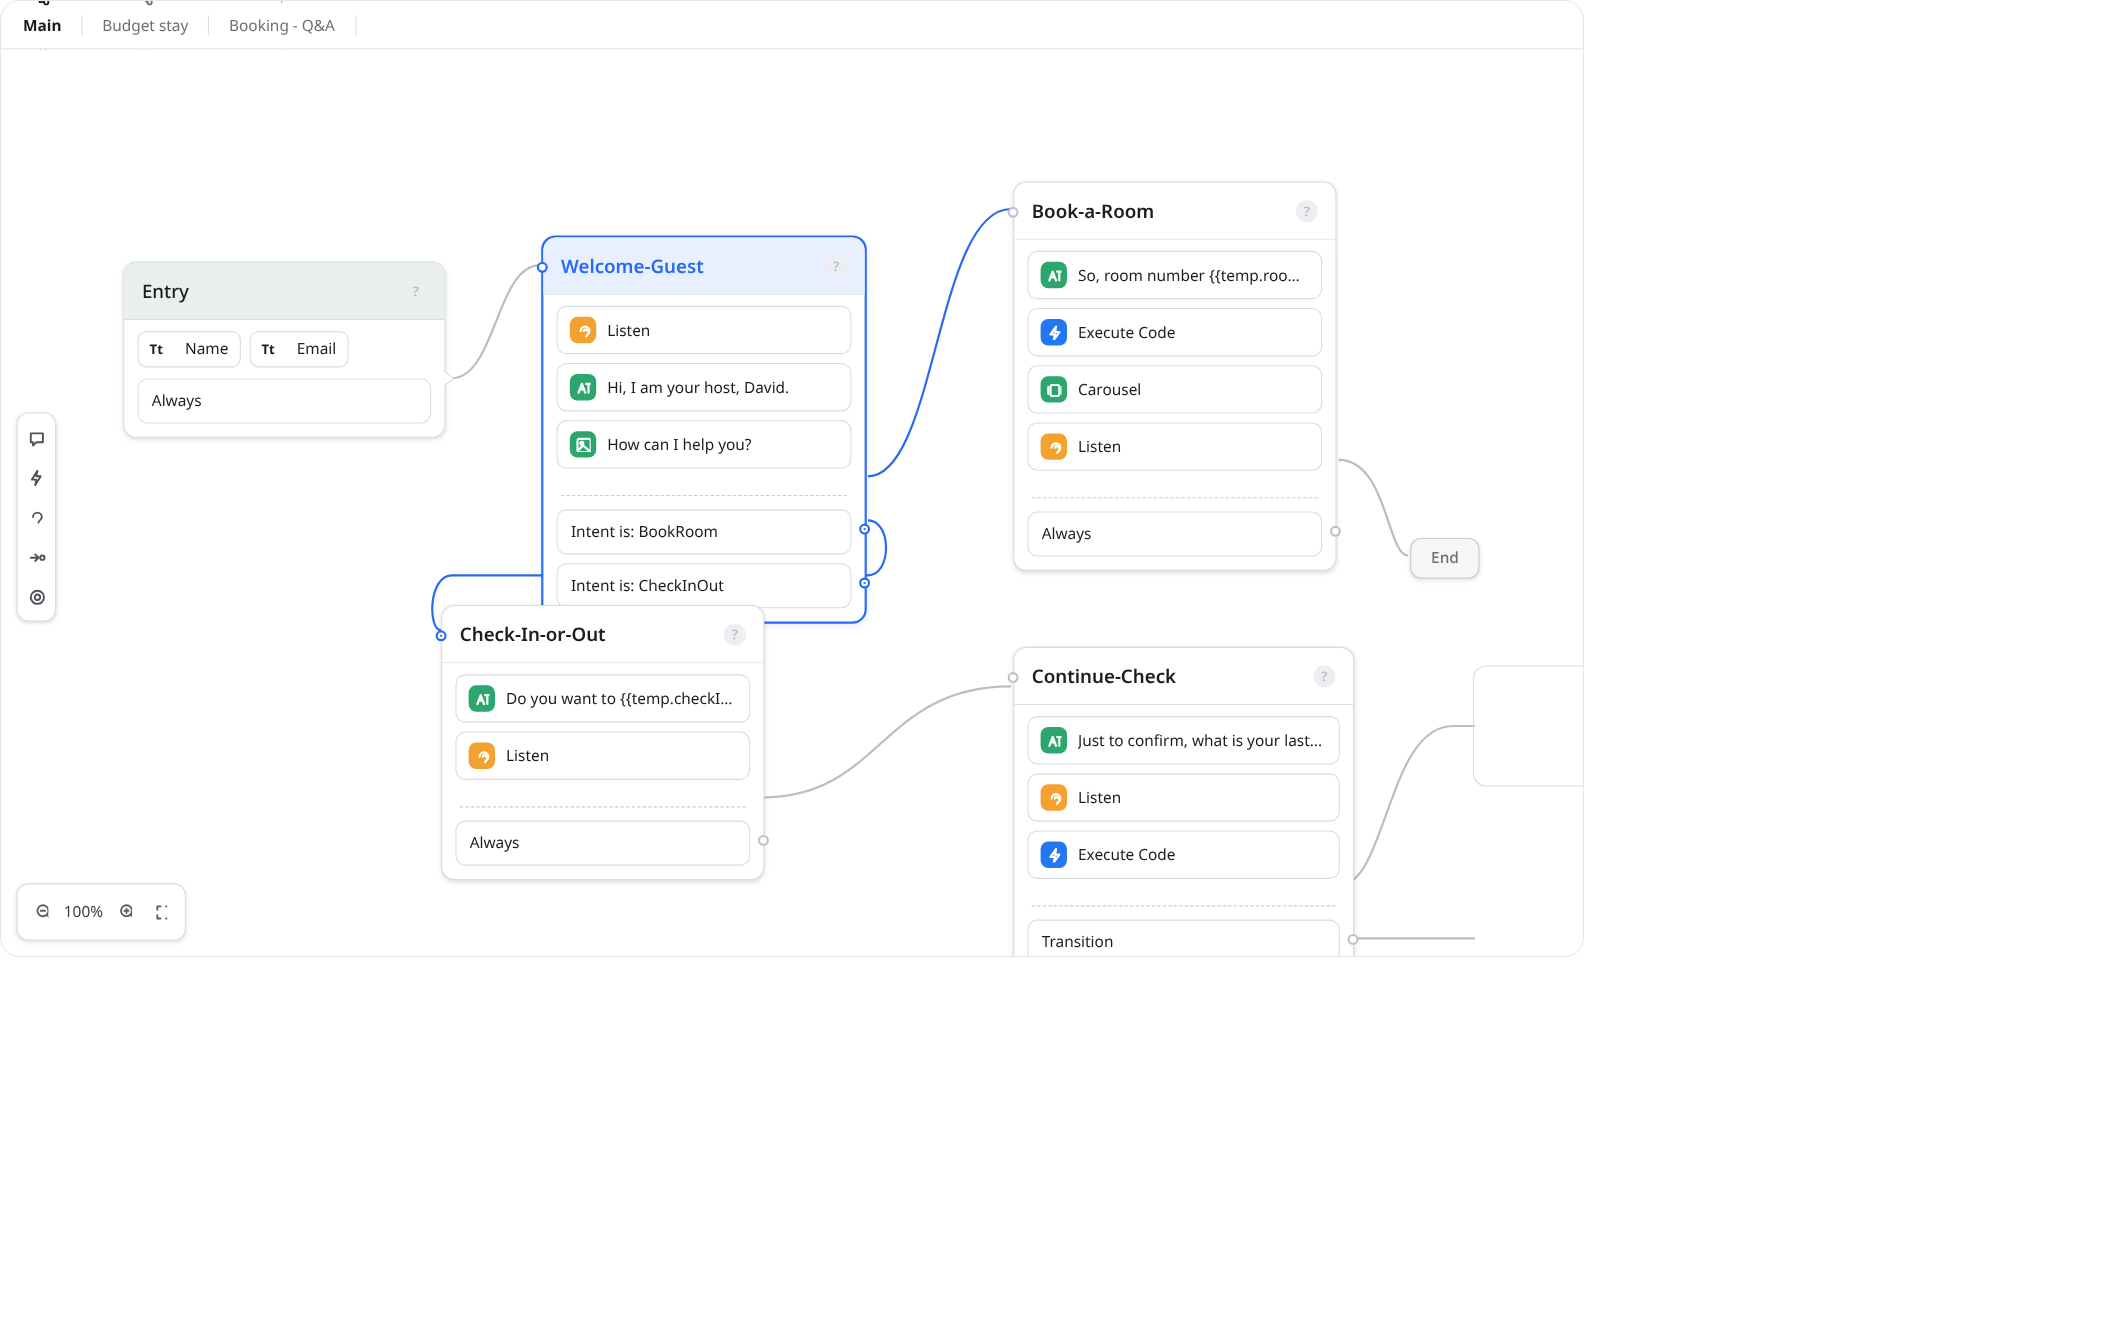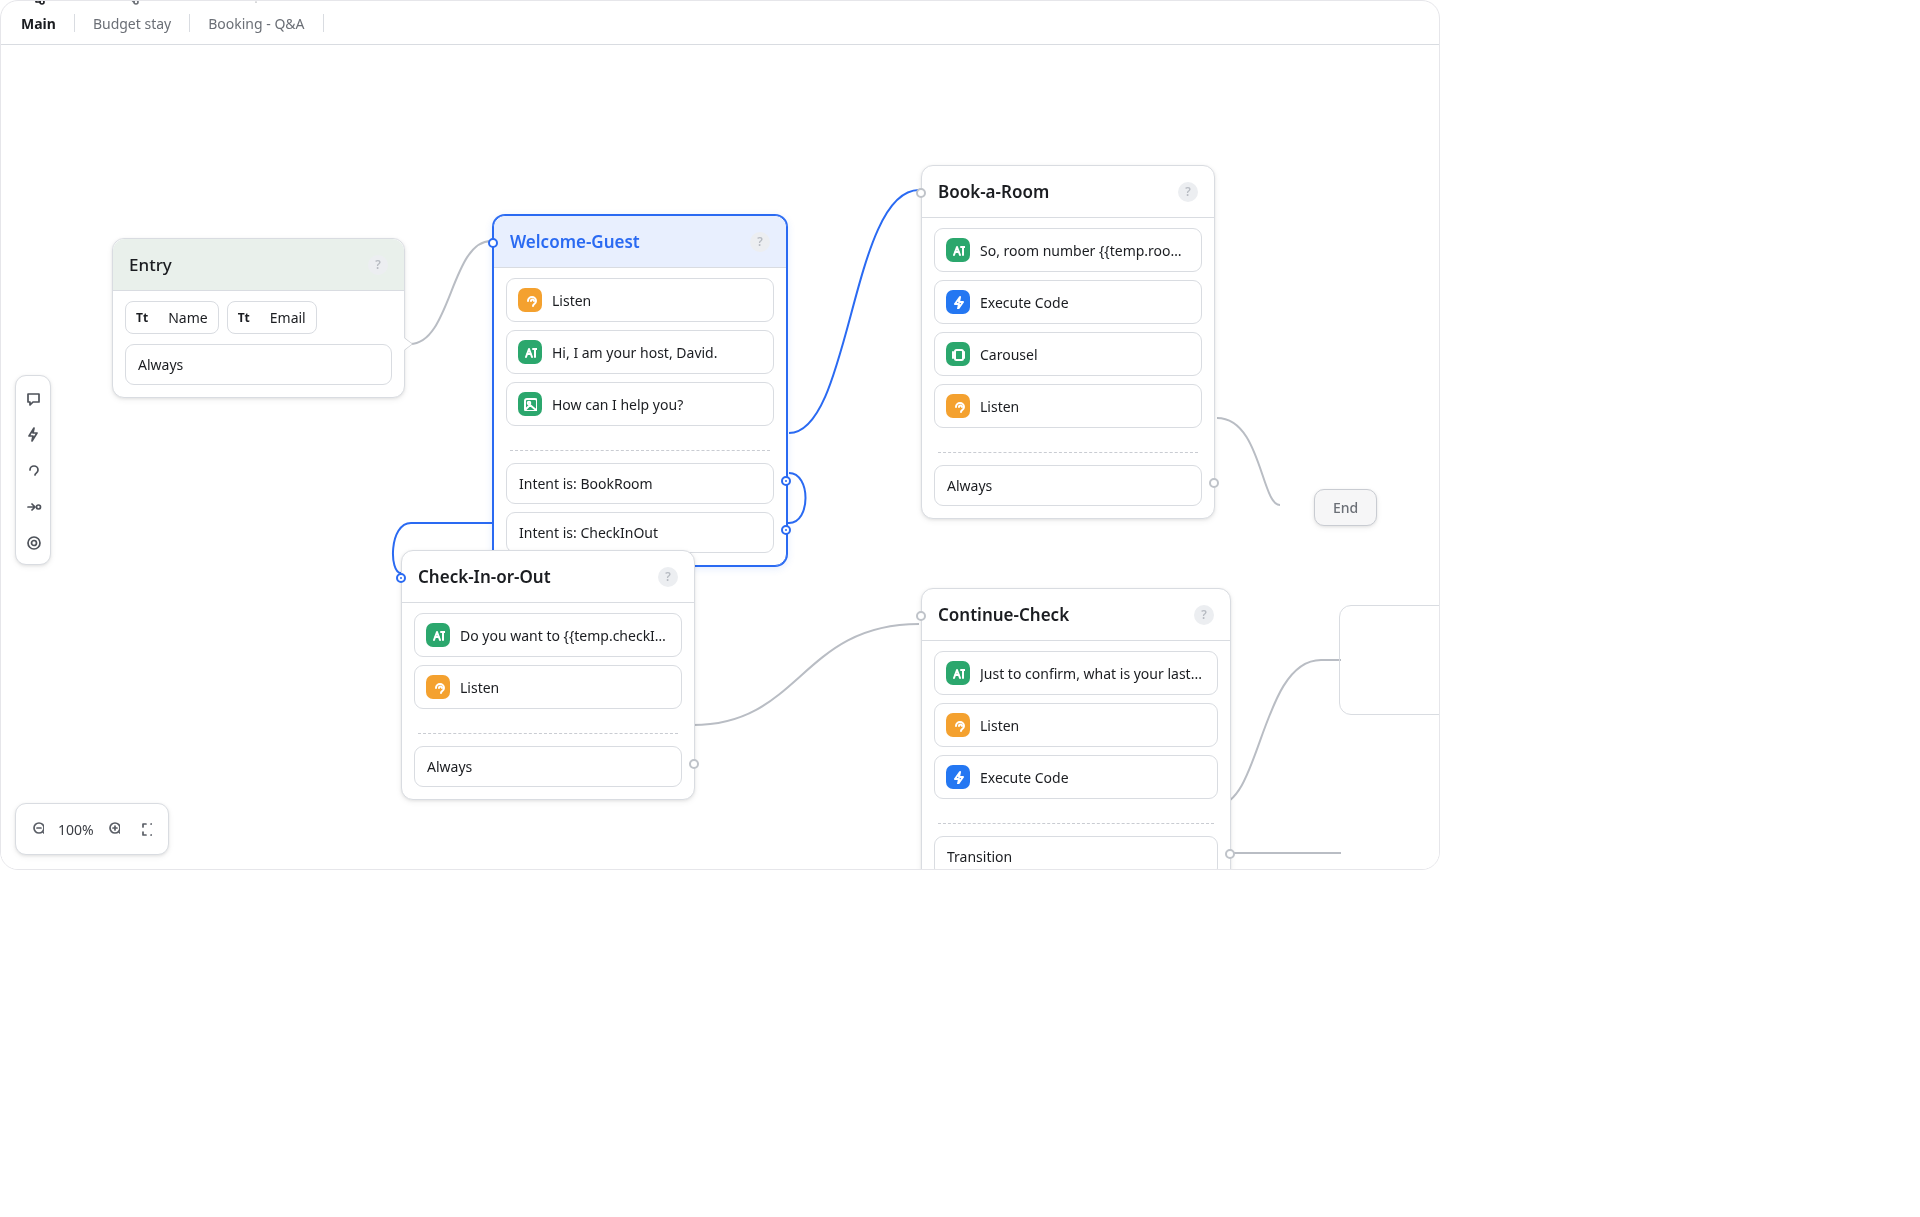--- a/index.html
+++ b/index.html
@@ -331,21 +331,21 @@
   <div class="body" style="padding-top:0;">
     <div class="trow">
       <span>Transition</span>
       <div class="port" style="right:-18px;top:12px;"></div>
     </div>
 
   </div>
   <div class="port" style="left:-6px;top:22px;"></div>
 </div>
 
-<div class="endpill" style="top:444px;left:1281px;margin-left:32px;">
+<div class="endpill" style="top:444px;left:1281px;">
   <span>End</span>
 </div>
 
 <div style="position:absolute;top:560px;left:1338px;width:120px;height:110px;border:1px solid var(--border);border-radius:12px;"></div>
 
 <div class="sidetb">
   <button>
             <svg>
               <path d="M3 4h11v8H8l-3 3v-3H3z"></path>
             </svg>

